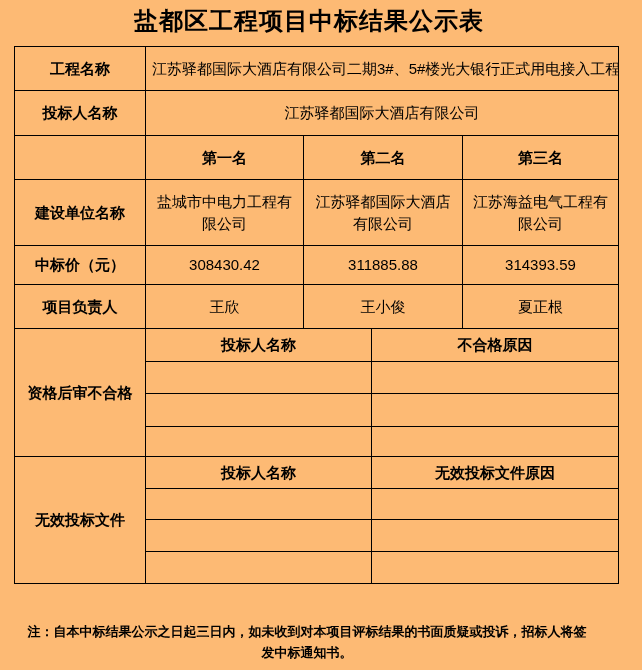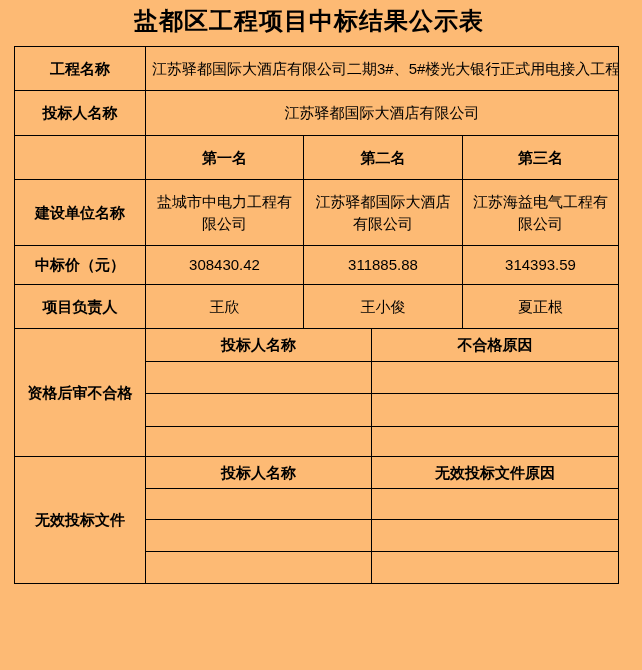--- a/index.html
+++ b/index.html
@@ -149,14 +149,15 @@
         <td class="value" colspan="2"></td>
         <td class="value" colspan="2"></td>
       </tr>
       <tr class="s2c">
         <td class="value" colspan="2"></td>
         <td class="value" colspan="2"></td>
       </tr>
     </tbody>
   </table>
 
+  <p class="note">注：自本中标结果公示之日起三日内，如未收到对本项目评标结果的书面质疑或投诉，招标人将签发中标通知书。</p>
 
 </div>
 
 </body></html>

